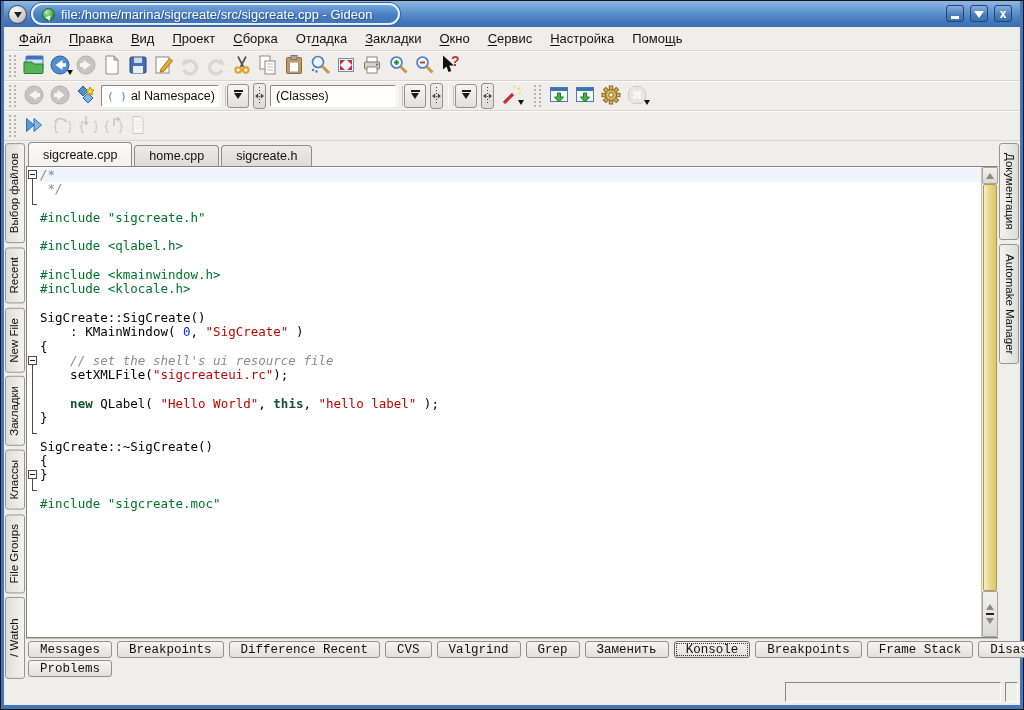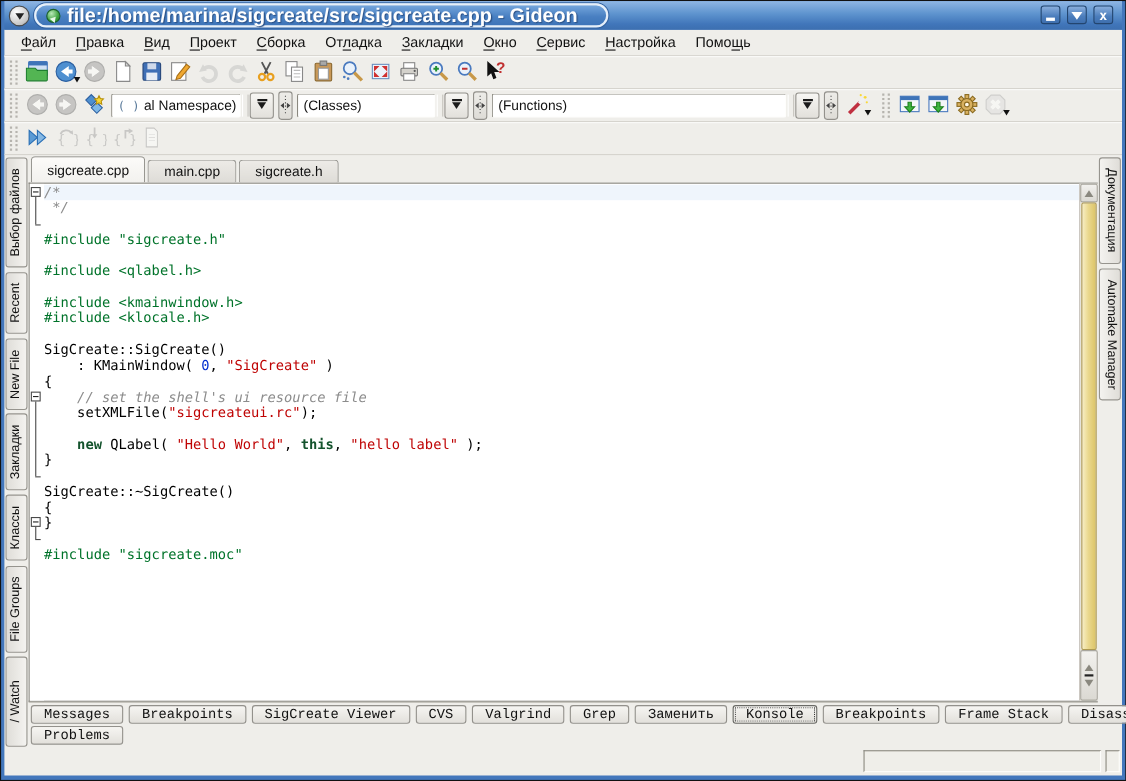--- a/index.html
+++ b/index.html
@@ -18,21 +18,21 @@
   .menu-btn .tri { width:0; height:0; border:4px solid transparent; border-top:6px solid #222; margin-top:5px; }
   .title-capsule { margin-left:4px; height:22px; display:flex; align-items:center; gap:6px;
                    padding:0 26px 0 9px; border-radius:12px;
                    background:linear-gradient(#74A5DC, #4980C2 55%, #3E74B8);
                    border:2px solid #E6EFF9; box-shadow:0 0 0 1px #3563A0; }
   .app-icon { width:13px; height:13px; border-radius:50%;
               background:radial-gradient(circle at 35% 30%, #B8E8B8, #3FA33F 60%, #1F7F2F);
               border:1px solid #1A5F26; position:relative; }
   .app-icon::after { content:""; position:absolute; left:4px; top:3px; width:0; height:0;
               border:3px solid transparent; border-bottom:5px solid #E8F8E8; transform:rotate(40deg); }
-  .title-text { color:#fff; font-weight:bold; font-size:18px; text-shadow:1px 1px 1px #2B5186; white-space:nowrap; }
+  .title-text { color:#fff; font-weight:normal; font-size:13px; text-shadow:1px 1px 1px #2B5186; white-space:nowrap; }
   .win-btns { position:absolute; right:8px; top:4px; display:flex; gap:6px; }
   .wbtn { width:18px; height:17px; border-radius:3px; border:1px solid #23456F;
           background:linear-gradient(#89AEDC, #4B7DBC 60%, #3E6FAE);
           display:flex; align-items:center; justify-content:center; }
   .wbtn .g-min { width:8px; height:3px; background:#fff; margin-top:8px; }
   .wbtn .g-shade { width:0; height:0; border:5px solid transparent; border-top:7px solid #fff; margin-top:6px; }
   .wbtn .g-close { color:#fff; font-weight:bold; font-size:12px; line-height:1; font-family:"DejaVu Sans Mono",monospace; }
 
   
   .content { flex:1; background:#EFEEEA; display:flex; flex-direction:column; min-height:0; }
@@ -341,23 +341,20 @@
             <i class="tri"></i>
           </span>
       </span>
       <span class="splitterh">
         <svg width="11" height="22">
             <line x1="5.5" y1="2" x2="5.5" y2="20" stroke="#444" stroke-dasharray="1 2"></line>
             <path d="M1 11 l3.2-2.6 v5.2z M10 11 l-3.2-2.6 v5.2z" fill="#444"></path>
           </svg>
       </span>
       <span class="combo">
-        <span class="combo-field" style="width:268px">
-          <span>(Functions)</span>
-        </span>
         <span class="combo-grip"></span>
         <span class="combo-arrow">
             <i class="bar"></i>
             <i class="tri"></i>
           </span>
       </span>
       <span class="splitterh">
         <svg width="11" height="22">
             <line x1="5.5" y1="2" x2="5.5" y2="20" stroke="#444" stroke-dasharray="1 2"></line>
             <path d="M1 11 l3.2-2.6 v5.2z M10 11 l-3.2-2.6 v5.2z" fill="#444"></path>
@@ -462,21 +459,21 @@
           <div class="vtab">New File</div>
           <div class="vtab">Закладки</div>
           <div class="vtab">Классы</div>
           <div class="vtab">File Groups</div>
           <div class="vtab">/ Watch</div>
         </div>
 
       <div class="center-col">
         <div class="tabbar">
             <div class="etab active">sigcreate.cpp</div>
-            <div class="etab">main.cpp</div>
+            <div class="etab">home.cpp</div>
             <div class="etab">sigcreate.h</div>
           </div>
 
         <div class="editor-frame">
           <div class="editor">
             <div class="fold-margin">
                 <div class="fold-box" style="top: 3px;"></div>
                 <div class="fold-line" style="top: 12px; height: 24.75px;"></div>
                 <div class="fold-tick" style="top: 36.75px;"></div>
                 <div class="fold-box" style="top: 188.9px;"></div>
@@ -525,21 +522,21 @@
               <span class="sb-minus"></span>
               <span class="sb-tri-dn" style="margin:0"></span>
             </div>
           </div>
         </div>
 
         <div class="bottom-tabs">
           <div class="btrow">
               <div class="btab">Messages</div>
               <div class="btab">Breakpoints</div>
-              <div class="btab">SigCreate Viewer</div>
+              <div class="btab">Difference Recent</div>
               <div class="btab">CVS</div>
               <div class="btab">Valgrind</div>
               <div class="btab">Grep</div>
               <div class="btab">Заменить</div>
               <div class="btab focused">Konsole</div>
               <div class="btab">Breakpoints</div>
               <div class="btab">Frame Stack</div>
               <div class="btab">Disassemble</div>
               <div class="btab">GDB</div>
             </div>

